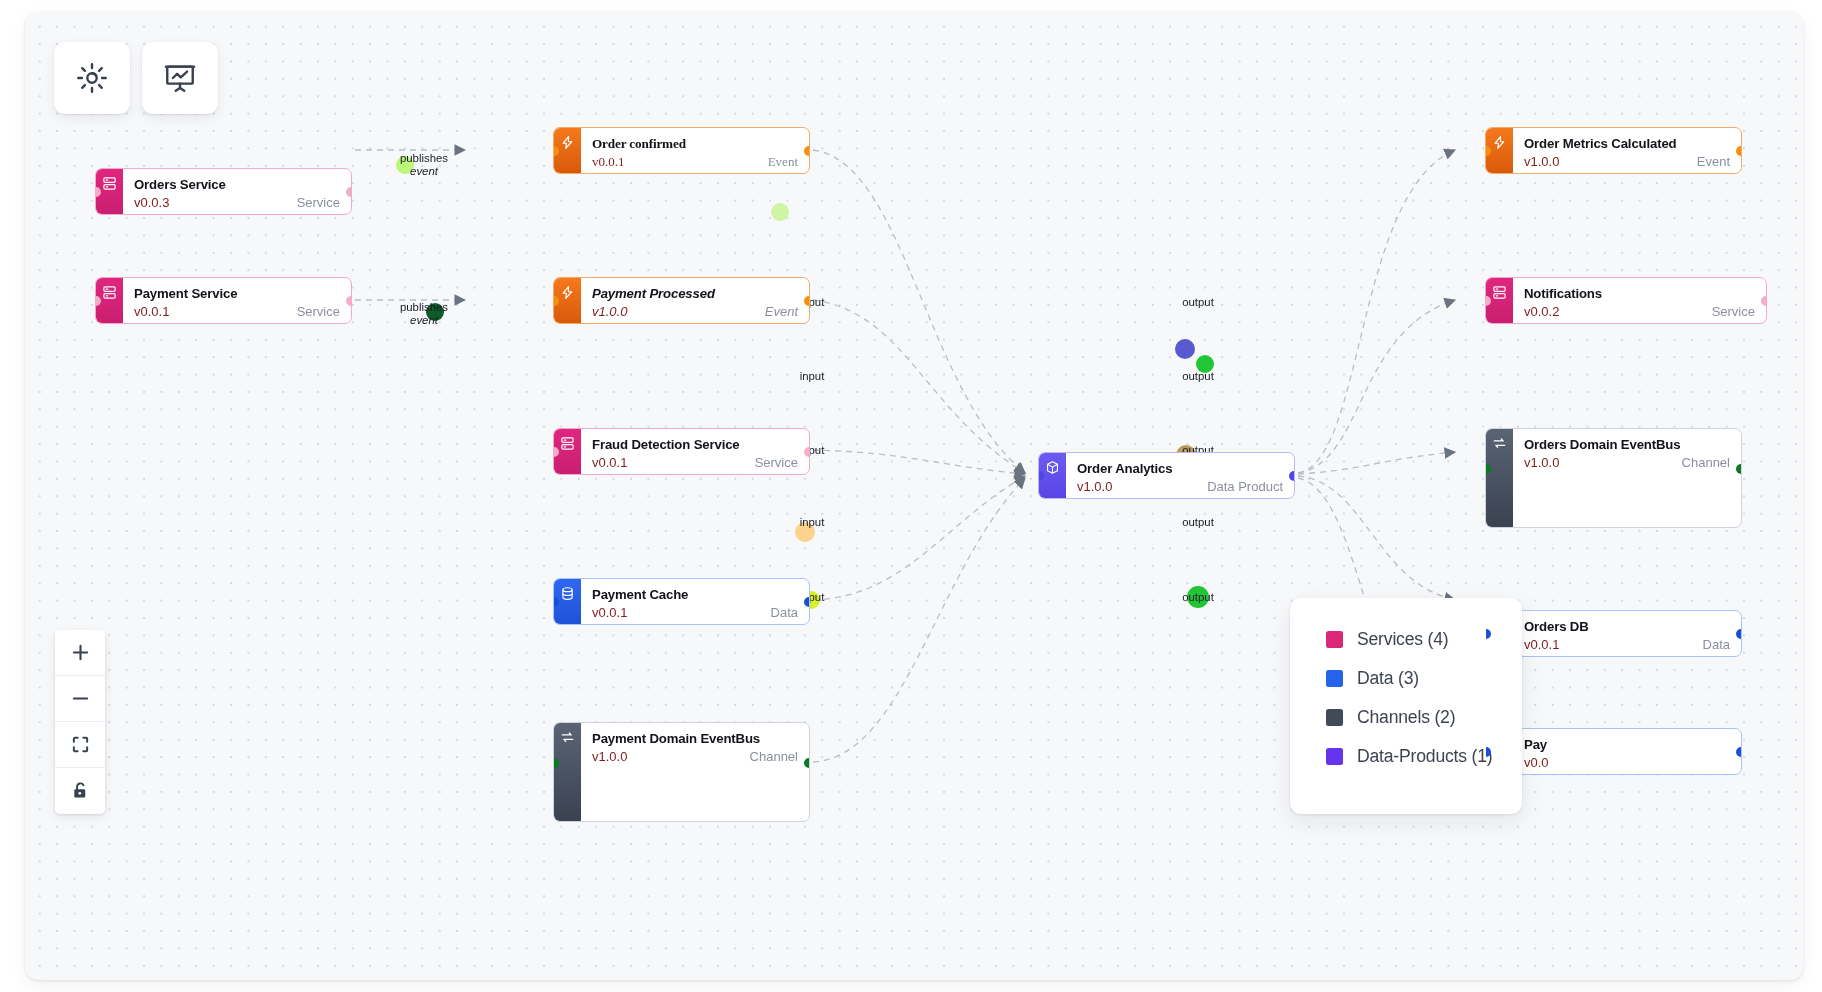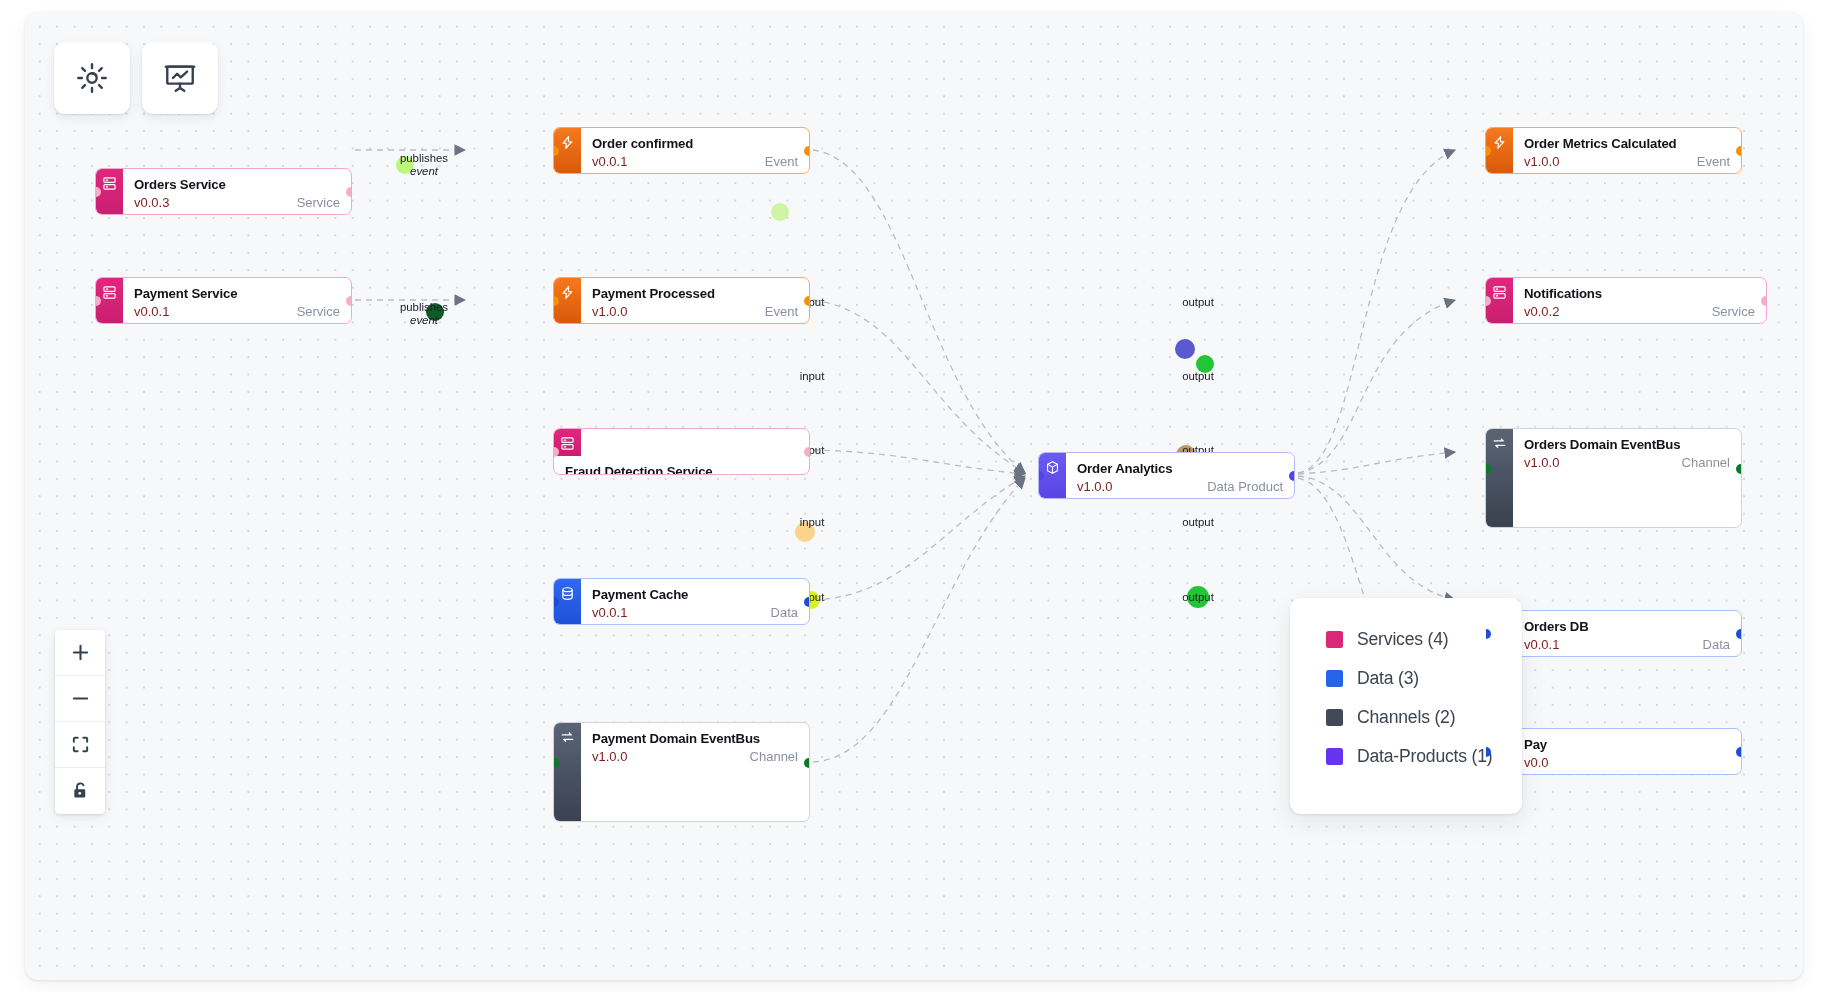--- a/index.html
+++ b/index.html
@@ -234,49 +234,49 @@
             </svg>
           </div>
           <div class="body">
             <div class="title">Payment Service</div>
             <div class="ver">v0.0.1</div>
             <div class="kind">Service</div>
           </div>
           <div class="port left pink"></div>
           <div class="port right pink"></div>
         </div>
-        <div class="node event" style="left: 528px; top: 115px; width: 257px; height: 47px;">
+        <div class="node event" style="left: 528px; top: 115px; width: 257px; height: 47px; font-family: Liberation Serif, serif;">
           <div class="stripe">
             <svg width="15" height="15" viewBox="0 0 20 20" fill="none" stroke="#ffffff" stroke-width="1.6" stroke-linejoin="round">
               <path d="M11.4 2.2L4.2 11h4.4l-.9 6.8L15.6 9h-4.4z"></path>
             </svg>
           </div>
           <div class="body">
             <div class="title">Order confirmed</div>
             <div class="ver">v0.0.1</div>
             <div class="kind">Event</div>
           </div>
           <div class="port left orange"></div>
           <div class="port right orange"></div>
         </div>
-        <div class="node event" style="left: 528px; top: 265px; width: 257px; height: 47px;">
+        <div class="node event" style="left: 528px; top: 265px; width: 257px; height: 47px; font-style: italic;">
           <div class="stripe">
             <svg width="15" height="15" viewBox="0 0 20 20" fill="none" stroke="#ffffff" stroke-width="1.6" stroke-linejoin="round">
               <path d="M11.4 2.2L4.2 11h4.4l-.9 6.8L15.6 9h-4.4z"></path>
             </svg>
           </div>
           <div class="body">
             <div class="title">Payment Processed</div>
             <div class="ver">v1.0.0</div>
             <div class="kind">Event</div>
           </div>
           <div class="port left orange"></div>
           <div class="port right orange"></div>
         </div>
-        <div class="node service" style="left: 528px; top: 416px; width: 257px; height: 47px; flex-direction: column;">
+        <div class="node service" style="left: 528px; top: 416px; width: 257px; height: 47px;">
           <div class="stripe">
             <svg width="15" height="15" viewBox="0 0 20 20" fill="none" stroke="#ffffff" stroke-width="1.6">
               <rect x="2.5" y="2.6" width="15" height="6" rx="1.5"></rect>
               <rect x="2.5" y="11.4" width="15" height="6" rx="1.5"></rect>
               <path d="M5.6 5.6h2M5.6 14.4h2" stroke-linecap="round"></path>
             </svg>
           </div>
           <div class="body">
             <div class="title">Fraud Detection Service</div>
             <div class="ver">v0.0.1</div>

